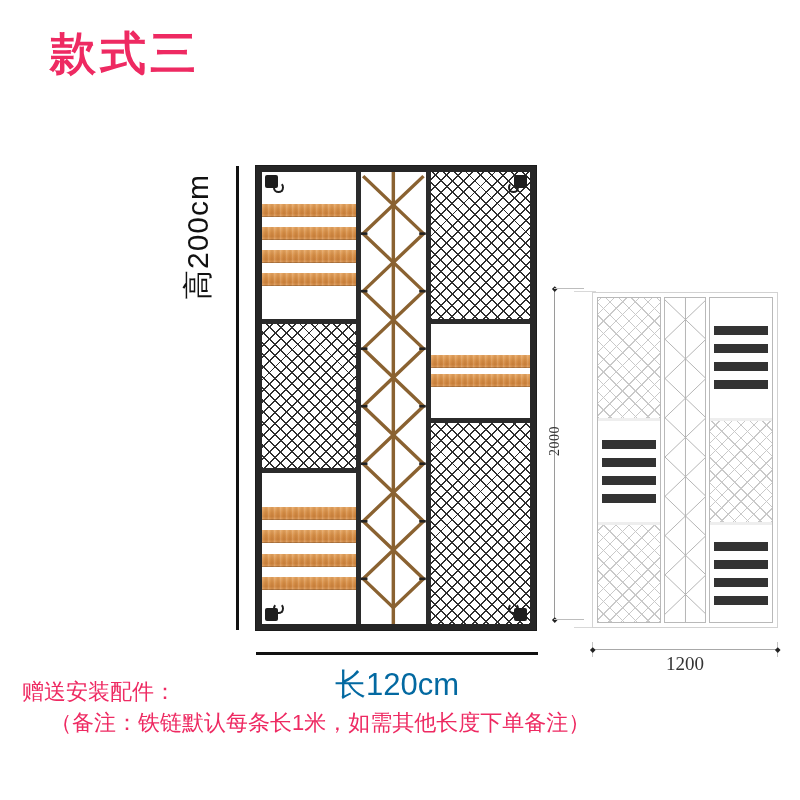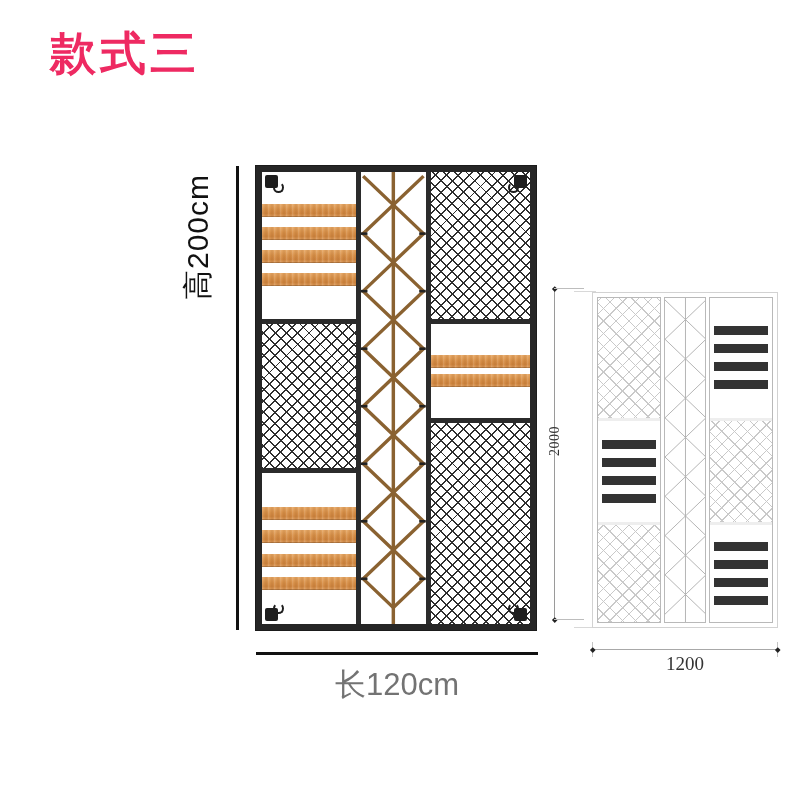--- a/index.html
+++ b/index.html
@@ -88,21 +88,21 @@
     font-size:30px;color:#111;letter-spacing:1px;white-space:nowrap;
     text-align:left;
   }
 
   
   #dim-length-line{
     position:absolute;left:256px;top:652px;width:282px;height:3px;background:#111;
   }
   #dim-length-label{
     position:absolute;left:256px;top:664px;width:282px;text-align:center;
-    font-size:31px;color:#737373;white-space:nowrap;
+    font-size:31px;color:#0369a1;white-space:nowrap;
   }
 
   
   #dim-2000{
     position:absolute;left:545px;top:288px;width:20px;height:332px;
   }
   #dim-2000 .dline{position:absolute;left:9px;top:0;width:1px;height:100%;background:#9a9a9a;}
   #dim-2000 .tick{position:absolute;left:6px;width:7px;height:7px;}
   #dim-2000 .tick.t{top:-3px;}
   #dim-2000 .tick.b{bottom:-3px;}
@@ -310,13 +310,15 @@
 <div id="sch-dim">
   <div class="vend l"></div>
   <div class="vend r"></div>
   <div class="hline"></div>
   <div class="tick l"></div>
   <div class="tick r"></div>
   <div id="sch-dim-label">1200</div>
 </div>
 
 <div id="notes">
+  <div class="note-line">赠送安装配件：</div>
+  <div class="note-line note-indent">（备注：铁链默认每条长1米，如需其他长度下单备注）</div>
 </div>
 
 </body></html>

